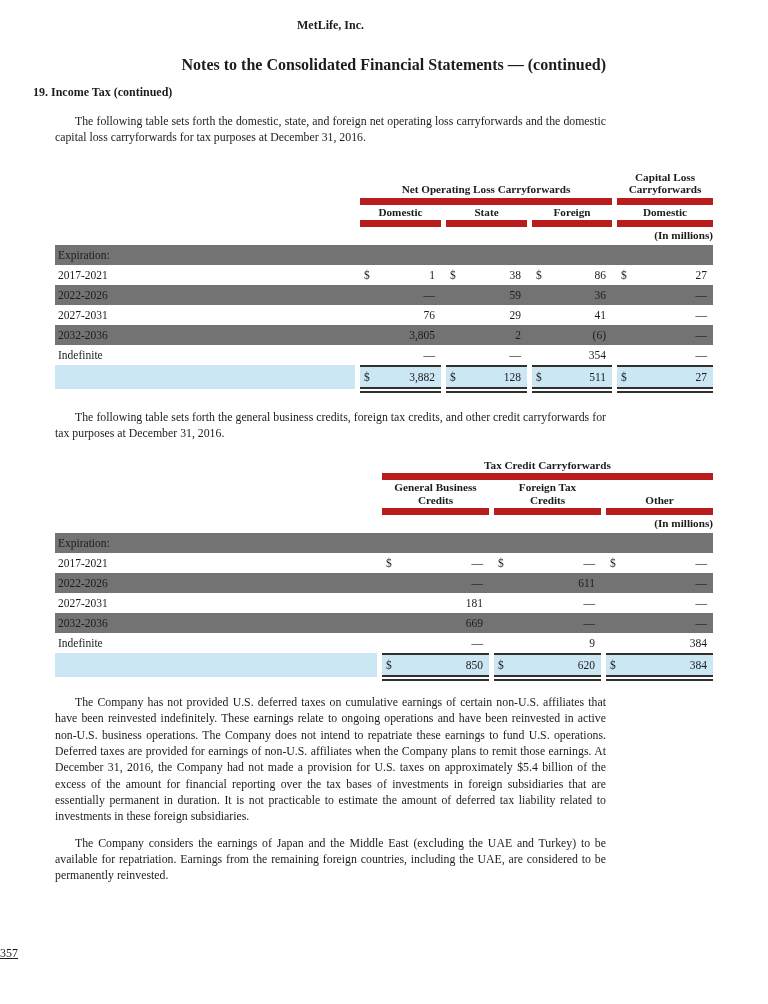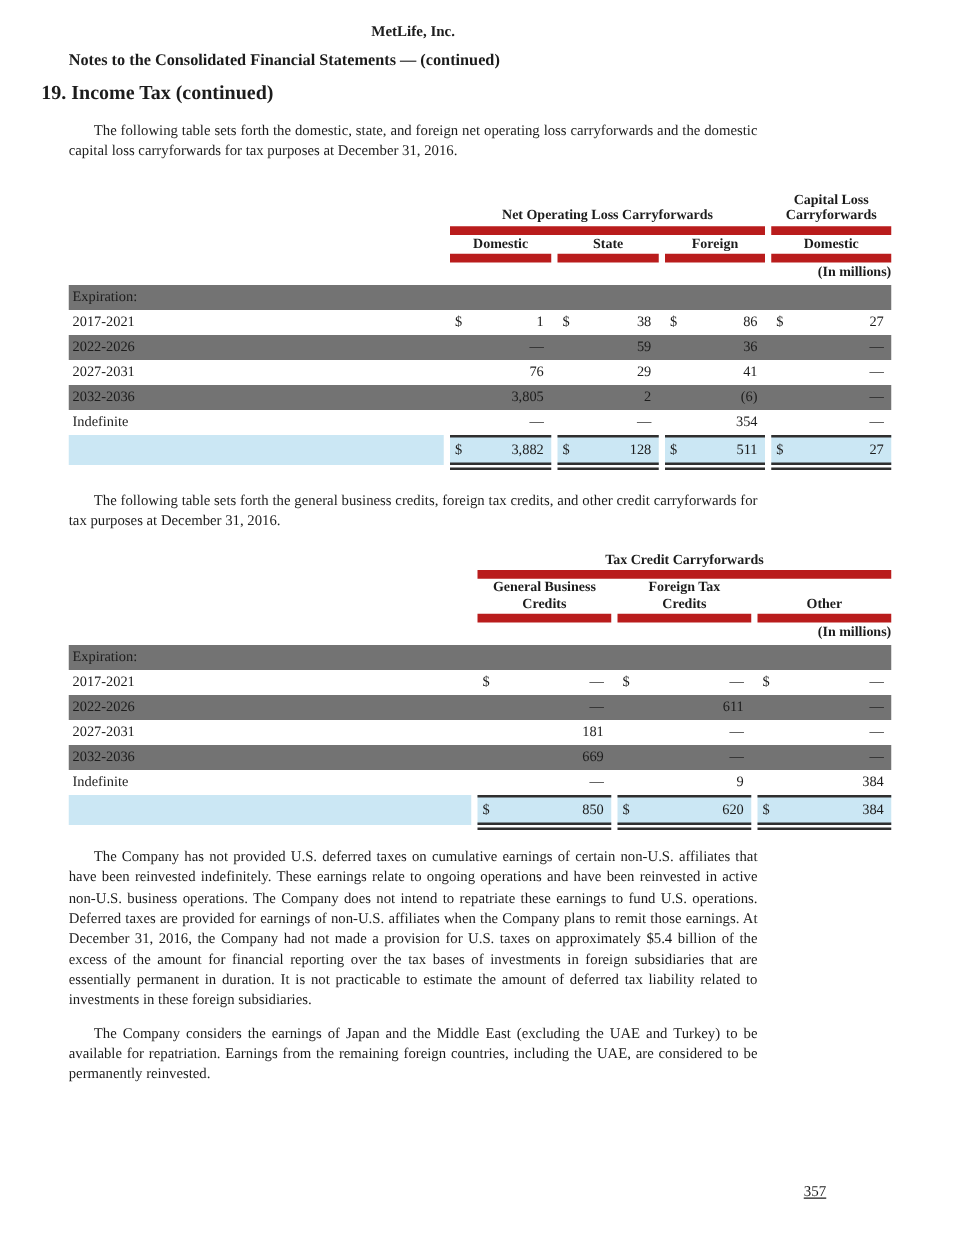--- a/index.html
+++ b/index.html
@@ -11,22 +11,22 @@
   .page {
     position: relative;
     box-sizing: border-box;
     width: 661px; height: 1004px;
     padding: 18px 55px 0 55px;
     font-family: "Liberation Serif", "DejaVu Serif", serif;
     font-size: 11.5px;
     color: #1c1c1c;
   }
   .doc-title { text-align: center; font-weight: bold; font-size: 12px; line-height: 14px; }
-  .doc-subtitle { text-align: left; font-weight: bold; font-size: 13px; line-height: 14px; margin-top: 9px; }
-  .section-heading { font-weight: bold; font-size: 16px; line-height: 14px; margin: 13px 0 0 -22px; }
+  .doc-subtitle { text-align: right; font-weight: bold; font-size: 16px; line-height: 14px; margin-top: 26px; }
+  .section-heading { font-weight: bold; font-size: 12px; line-height: 14px; margin: 13px 0 0 -22px; }
   .para {
     margin: 14px 0 0 0;
     text-align: justify;
     text-indent: 20px;
     line-height: 16.3px;
     font-size: 11.8px;
   }
   .para.tight { margin-top: 16px; }
   .para.body3 { margin-top: 13px; }
   .para.body4 { margin-top: 10px; }
@@ -78,21 +78,21 @@
   }
   .blue { background: #737373; }
   .trow.total { height: 24px; }
   .trow.total .cl, .trow.total .cg { background: #cbe7f4; }
   .trow.total .cg {
     border-top: 2px solid #2f2f2f;
     border-bottom: 2px solid #2f2f2f;
   }
   .dlrow { display: flex; margin-top: 2px; }
   .dlrow .dl { height: 2px; background: #2f2f2f; }
-  .page-number { position: absolute; top: 946px; left: 0; right: 0; text-align: right; font-size: 12px; text-decoration: underline; }
+  .page-number { position: absolute; top: 946px; left: 0; right: 0; text-align: left; font-size: 12px; text-decoration: underline; }
 </style>
 </head>
 <body>
 
 <div class="page">
 
   <div class="doc-title">MetLife, Inc.</div>
   <div class="doc-subtitle">Notes to the Consolidated Financial Statements — (continued)</div>
   <div class="section-heading">19. Income Tax (continued)</div>
 

